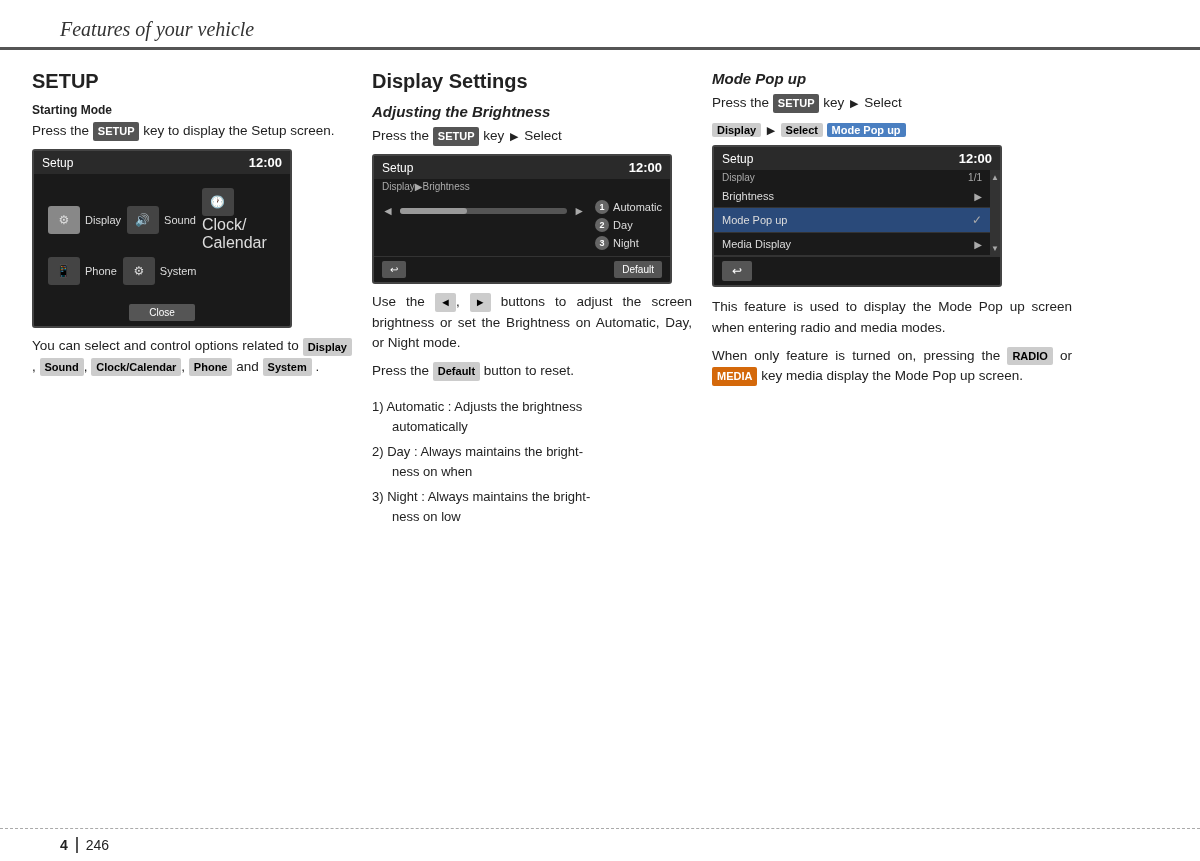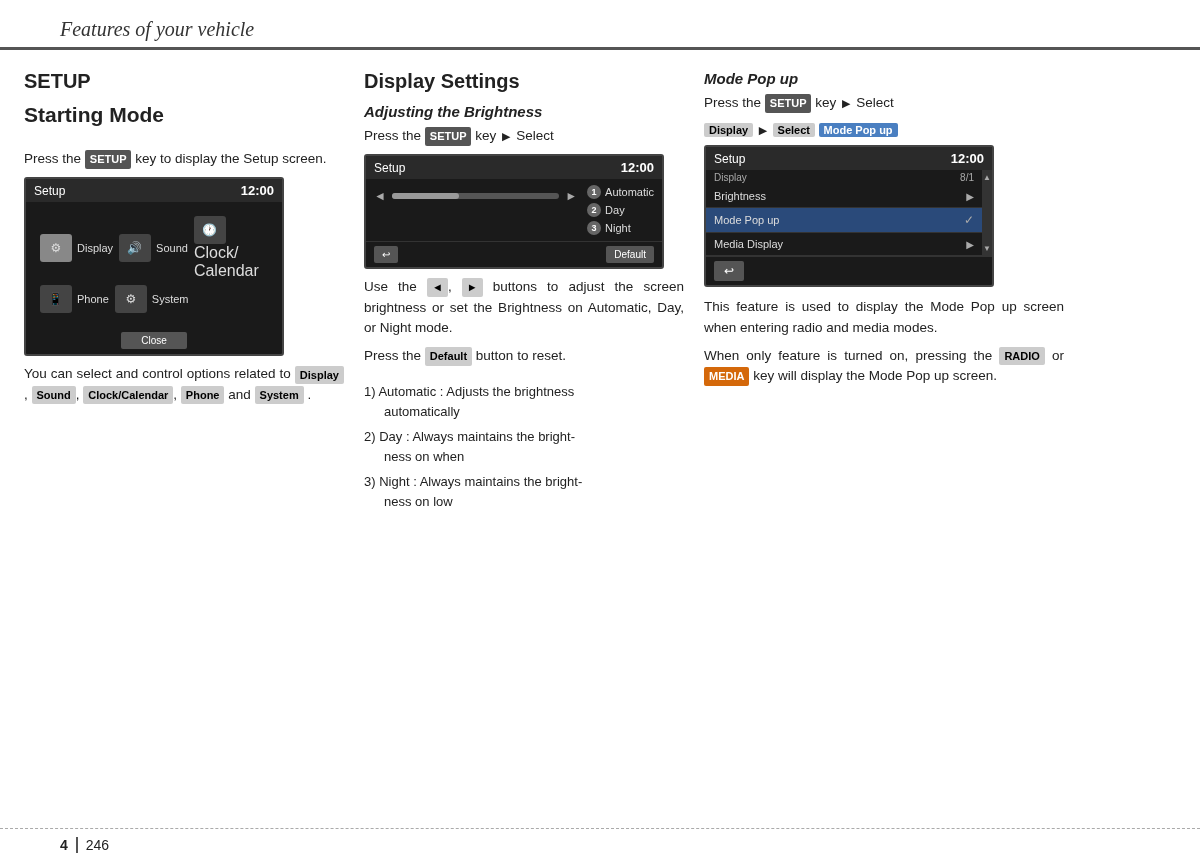--- a/index.html
+++ b/index.html
@@ -23,21 +23,21 @@
     .header-title {
       font-style: italic;
       font-size: 20px;
       color: #333;
       font-family: Georgia, serif;
     }
 
     
     .main-content {
       display: flex;
-      padding: 20px 40px 10px 24px;
+      padding: 20px 40px 10px 32px;
       gap: 0;
     }
 
     
     .col-left {
       width: 340px;
       padding-right: 20px;
       flex-shrink: 0;
     }
     .col-mid {
@@ -51,24 +51,24 @@
     }
 
     
     .section-heading {
       font-size: 20px;
       font-weight: bold;
       font-family: Arial, sans-serif;
       margin-bottom: 10px;
     }
     .sub-heading {
-      font-size: 21px;
-      font-weight: bold;
-      font-family: Arial, sans-serif;
-      margin-bottom: 22px;
+      font-size: 12px;
+      font-weight: bold;
+      font-family: Arial, sans-serif;
+      margin-bottom: 4px;
     }
     .italic-heading {
       font-style: italic;
       font-size: 15px;
       font-weight: bold;
       font-family: Arial, sans-serif;
       margin-bottom: 6px;
     }
 
     
@@ -482,20 +482,21 @@
       <span>key</span>
       <span class="arrow-right">▶</span>
       <span>Select</span>
     </div>
 
     <div class="screen-mockup" style="width:300px;">
       <div class="screen-header">
         <span>Setup</span>
         <span class="screen-time">12:00</span>
       </div>
+      <div class="brightness-nav">Display▶Brightness</div>
       <div class="brightness-body">
         <div class="brightness-slider-area">
           <div class="slider-row">
             <span class="slider-arrow">◄</span>
             <div class="slider-track">
               <div class="slider-fill"></div>
             </div>
             <span class="slider-arrow">►</span>
           </div>
         </div>
@@ -568,21 +569,21 @@
 
     <div class="screen-mockup mode-screen" style="width:290px;">
       <div class="mode-screen-header">
         <span>Setup</span>
         <span class="screen-time">12:00</span>
       </div>
       <div class="mode-list-row">
         <div class="mode-list-main">
           <div class="mode-list-header">
             <span>Display</span>
-            <span>8/1</span>
+            <span>1/1</span>
           </div>
           <div class="mode-list-item">
             <span>Brightness</span>
             <span class="play-icon">▶</span>
           </div>
           <div class="mode-list-item active">
             <span>Mode Pop up</span>
             <span class="check-icon">✓</span>
           </div>
           <div class="mode-list-item">
@@ -601,21 +602,21 @@
       </div>
     </div>
 
     <div class="body-text" style="margin-top:10px;">This feature is used to display the Mode Pop up screen when entering radio and media modes.</div>
 
     <div class="body-text">
       <span>When only feature is turned on, pressing the</span>
       <span class="badge-light">RADIO</span>
       <span>or</span>
       <span class="badge-orange">MEDIA</span>
-      <span>key will display the Mode Pop up screen.</span>
+      <span>key media display the Mode Pop up screen.</span>
     </div>
 
   </div>
 
 </div>
 
 <div class="page-footer">
   <span class="page-num">4</span>
   <div class="page-sep"></div>
   <span class="page-sub">246</span>

